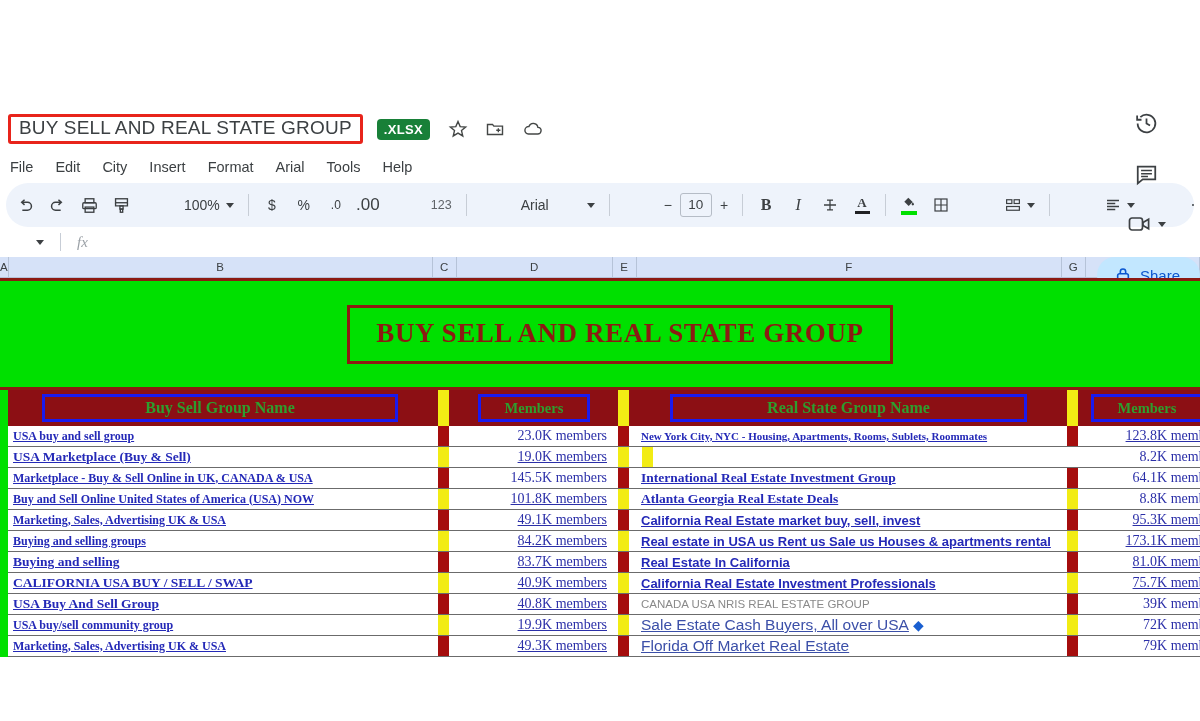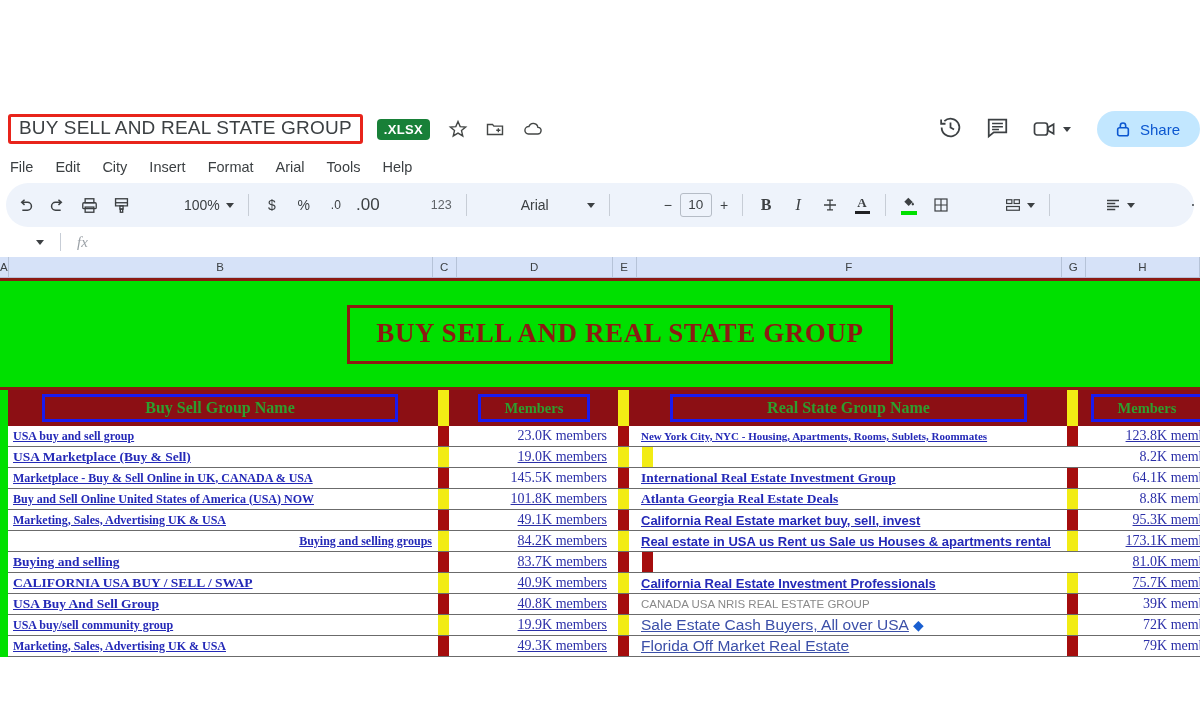--- a/index.html
+++ b/index.html
@@ -63,20 +63,21 @@
   .title-icons svg { display: block; }
 
   .tb-right {
     position: absolute;
     right: 0px;
     top: 6px;
     display: flex;
     align-items: center;
     gap: 22px;
     color: #3c4043;
+    flex-direction: column;
   }
   .share-btn {
     display: flex;
     align-items: center;
     gap: 9px;
     background: #c2e7ff;
     color: #0b57d0;
     border-radius: 20px;
     padding: 9px 20px 9px 18px;
     font-size: 15px;
@@ -667,21 +668,21 @@
         </div>
         <div style="flex: 0 0 24px; height: 100%; background: rgb(255, 255, 255); position: relative; border-bottom: 1px solid rgb(107, 107, 107); box-sizing: border-box;">
           <div style="position: absolute; left: 6px; top: 0px; bottom: 0px; width: 11px; background: rgb(165, 13, 13);"></div>
         </div>
         <div class="cell numlast" style="flex: 1 1 auto;">
           <span class="num-txt u" style="margin-right: -22px;">95.3K members</span>
         </div>
       </div>
       <div class="data-row">
         <div class="colA-cell"></div>
-        <div class="cell name" style="flex: 0 0 424px; justify-content: flex-end;">
+        <div class="cell name" style="flex: 0 0 424px;">
           <span class="lnk sz12">Buying and selling groups</span>
         </div>
         <div style="flex: 0 0 24px; height: 100%; background: rgb(255, 255, 255); position: relative; border-bottom: 1px solid rgb(107, 107, 107); box-sizing: border-box;">
           <div style="position: absolute; left: 6px; top: 0px; bottom: 0px; width: 11px; background: rgb(242, 236, 20);"></div>
         </div>
         <div class="cell num" style="flex: 0 0 156px;">
           <span class="num-txt u">84.2K members</span>
         </div>
         <div style="flex: 0 0 24px; height: 100%; background: rgb(255, 255, 255); position: relative; border-bottom: 1px solid rgb(107, 107, 107); box-sizing: border-box;">
           <div style="position: absolute; left: 6px; top: 0px; bottom: 0px; width: 11px; background: rgb(242, 236, 20);"></div>
@@ -702,20 +703,23 @@
           <span class="lnk sz13">Buying and selling</span>
         </div>
         <div style="flex: 0 0 24px; height: 100%; background: rgb(255, 255, 255); position: relative; border-bottom: 1px solid rgb(107, 107, 107); box-sizing: border-box;">
           <div style="position: absolute; left: 6px; top: 0px; bottom: 0px; width: 11px; background: rgb(165, 13, 13);"></div>
         </div>
         <div class="cell num" style="flex: 0 0 156px;">
           <span class="num-txt u">83.7K members</span>
         </div>
         <div style="flex: 0 0 24px; height: 100%; background: rgb(255, 255, 255); position: relative; border-bottom: 1px solid rgb(107, 107, 107); box-sizing: border-box;">
           <div style="position: absolute; left: 6px; top: 0px; bottom: 0px; width: 11px; background: rgb(165, 13, 13);"></div>
+        </div>
+        <div class="cell name" style="flex: 0 0 425px;">
+          <span class="lnk sans13">Real Estate In California</span>
         </div>
         <div style="flex: 0 0 24px; height: 100%; background: rgb(255, 255, 255); position: relative; border-bottom: 1px solid rgb(107, 107, 107); box-sizing: border-box;">
           <div style="position: absolute; left: 6px; top: 0px; bottom: 0px; width: 11px; background: rgb(165, 13, 13);"></div>
         </div>
         <div class="cell numlast" style="flex: 1 1 auto;">
           <span class="num-txt u" style="margin-right: -22px;">81.0K members</span>
         </div>
       </div>
       <div class="data-row">
         <div class="colA-cell"></div>

